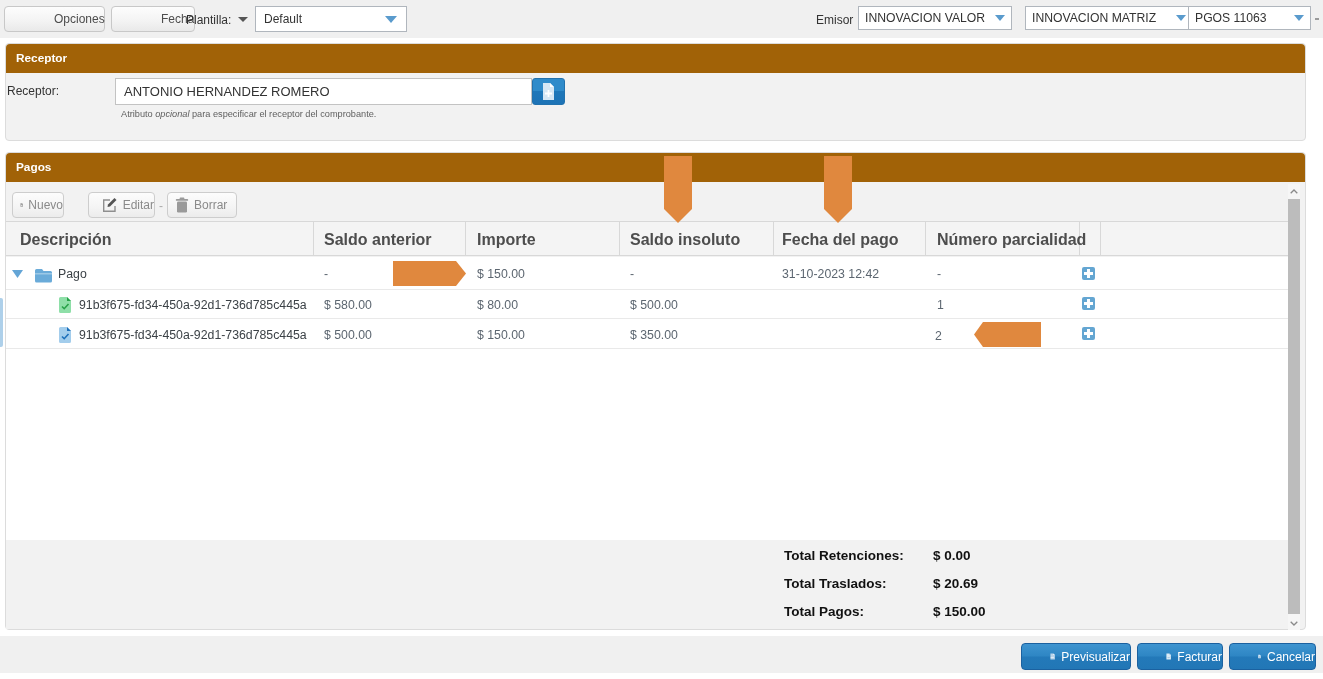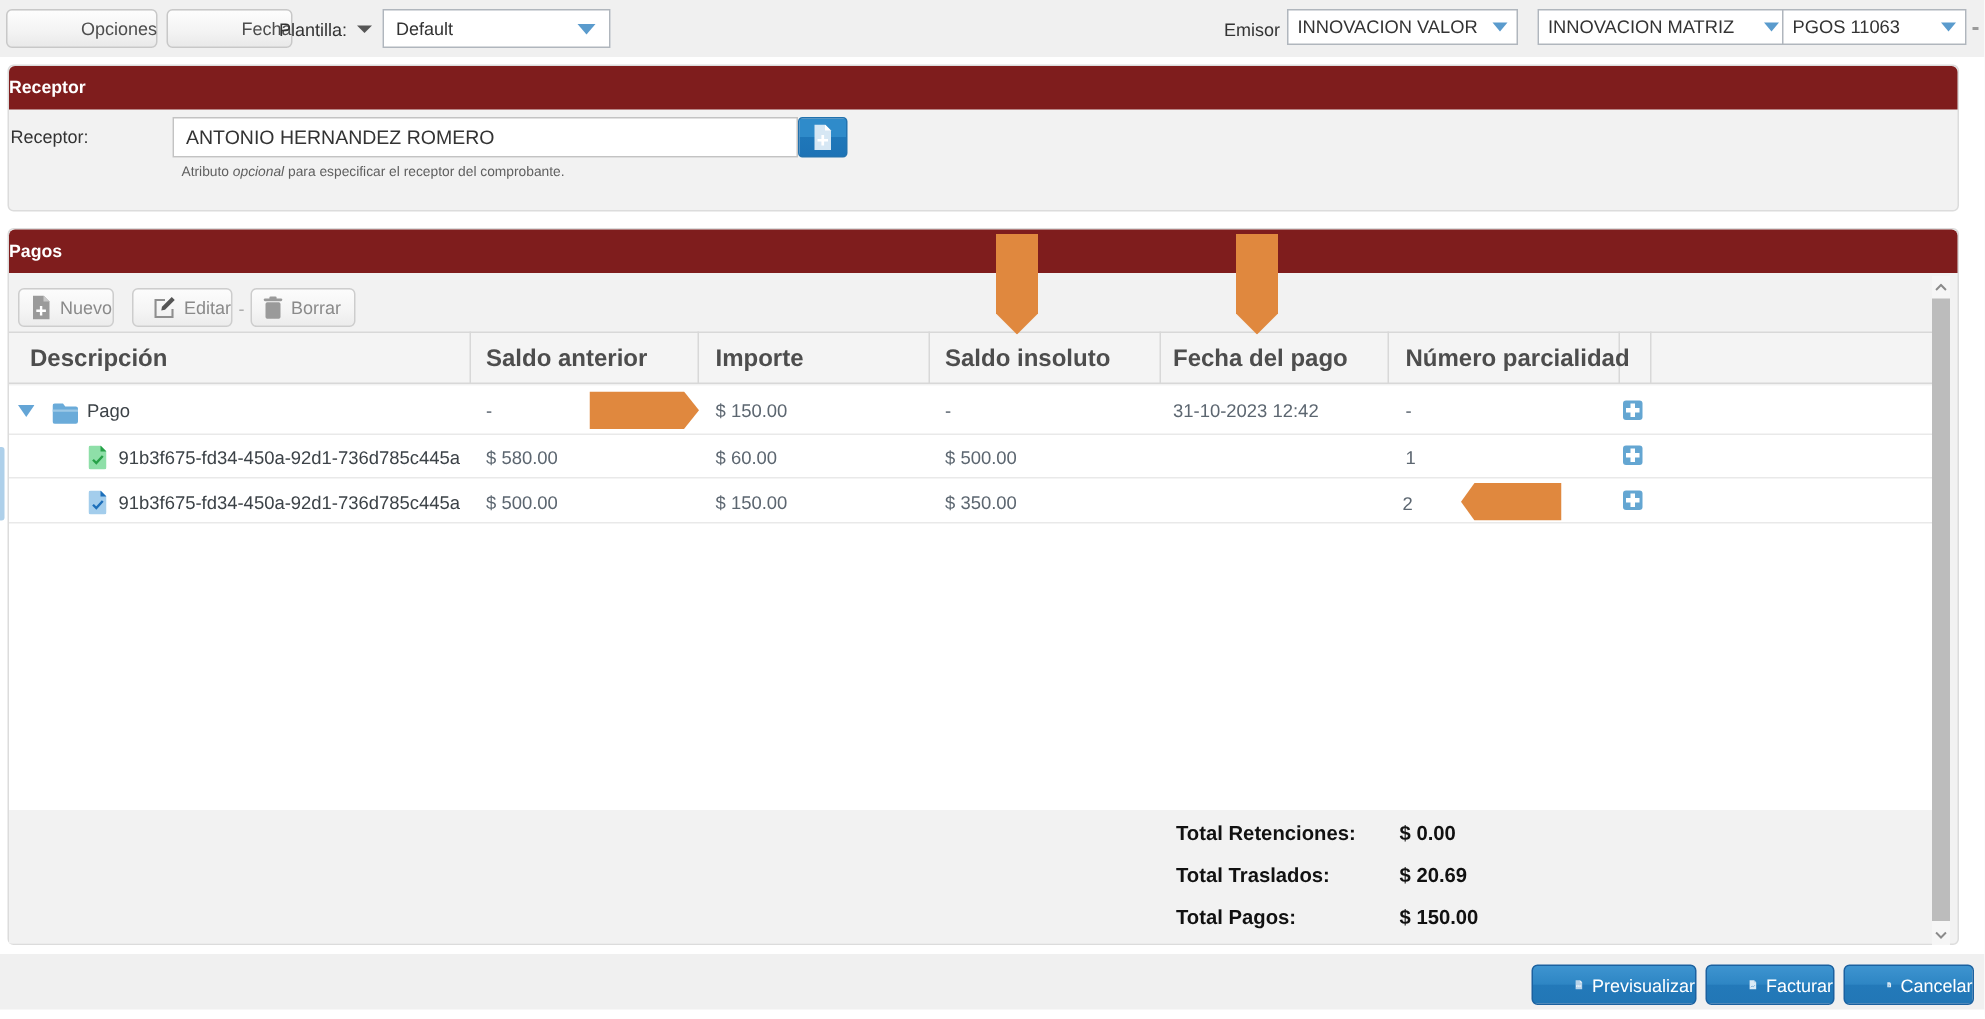--- a/index.html
+++ b/index.html
@@ -16,22 +16,22 @@
 .sel { position:absolute; background:#fff; border:1px solid #b0b6bd; color:#333;
   display:flex; align-items:center; padding-left:8px; font-size:12px; }
 .caret-blue { position:absolute; right:9px; top:50%; margin-top:-3px; width:0; height:0;
   border-left:6px solid transparent; border-right:6px solid transparent; border-top:7px solid #5a9bcd; }
 .lbl { position:absolute; color:#333; font-size:12px; }
 .sel.sm { font-size:12.2px; padding-left:6px; }
 .sel.sm .caret-blue { right:6px; border-left:5.5px solid transparent; border-right:5.5px solid transparent; border-top:6px solid #5a9bcd; }
 
 
 .panel { position:absolute; left:5px; width:1301px; }
-.phead { position:absolute; left:0; top:0; width:100%; height:29px; background:#7f1d1d;
-  border-radius:4px 4px 0 0; color:#fff; font-size:11.8px; font-weight:bold; line-height:29px; }
+.phead { position:absolute; left:0; top:0; width:100%; height:29px; background:#a16207;
+  border-radius:4px 4px 0 0; color:#fff; font-size:11.8px; font-weight:bold; line-height:29px; padding-left:10px; }
 #receptor { top:43px; height:98px; background:#f2f2f2; border-radius:4px; border:1px solid #dcdcdc; }
 #pagos { top:152px; height:478px; background:#f2f2f2; border-radius:4px; border:1px solid #dcdcdc; }
 
 
 #rec-label { left:7px; top:84px; }
 #rec-input { left:115px; top:78px; width:417px; height:27px; background:#fff; border:1px solid #c3c3c3;
   font-size:13px; color:#333; display:flex; align-items:center; padding-left:8px; }
 #rec-btn { left:532px; top:78px; width:33px; height:27px; border-radius:3px; border:1px solid #2272ae;
   background:linear-gradient(#2f8bca, #2f8bca 49%, #1f77b9 50%, #1d73b6); display:flex; align-items:center; justify-content:center; }
 #rec-help { left:121px; top:109px; font-size:9.2px; color:#5f5f5f; }
@@ -130,21 +130,21 @@
     <path fill="#fff" d="M8 0l4 4H8z"></path>
     <path fill="#fff" d="M5.6 7h1.8v2.6H10v1.8H7.4V14H5.6v-2.6H3V9.6h2.6z"></path>
   </svg>
 </div>
 <div class="abs" id="rec-help">Atributo <i>opcional</i> para especificar el receptor del comprobante.</div>
 
 <div id="pagos" class="panel">
     <div class="phead">Pagos</div>
   </div>
 
-<div class="gbtn" style="left:12px; top:192px; width:64px;">
+<div class="gbtn" style="left:12px; top:192px; width:52px;">
   <svg width="15" height="16" viewBox="0 0 15 16" style="margin:0 5px 0 7px;">
     <path fill="#9a9a9a" d="M2 0h7l4 4v12H2z"></path>
     <path fill="#c9c9c9" d="M9 0l4 4H9z"></path>
     <path fill="#fff" d="M6.6 7h1.6v2.4h2.4V11H8.2v2.4H6.6V11H4.2V9.4h2.4z"></path>
   </svg>
   Nuevo
 </div>
 <div class="gbtn" style="left:88px; top:192px; width:67px;justify-content:flex-end;">
   <svg width="16" height="16" viewBox="0 0 16 16" style="margin:0 5px 0 7px;">
     <path fill="none" stroke="#8f8f8f" stroke-width="1.4" d="M13 9v5.3H1.7V3H8"></path>
@@ -195,21 +195,21 @@
 <div class="plusbtn" style="top:267px;"></div>
 <div class="rowline" style="top:289px;"></div>
 
 <svg class="abs" style="left:59px; top:297px;" width="12" height="16" viewBox="0 0 12 16">
   <path fill="#8edfa8" d="M0 1.5A1.5 1.5 0 0 1 1.5 0H8l4 4v10.5a1.5 1.5 0 0 1-1.5 1.5h-9A1.5 1.5 0 0 1 0 14.5z"></path>
   <path fill="#27a148" d="M8 0l4 4H8z"></path>
   <path fill="none" stroke="#27a148" stroke-width="1.6" d="M3 9.5l2.2 2.2L9.5 7"></path>
 </svg>
 <div class="td dark" style="left:79px; top:298px;">91b3f675-fd34-450a-92d1-736d785c445a</div>
 <div class="td" style="left:324px; top:298px;">$ 580.00</div>
-<div class="td" style="left:477px; top:298px;">$ 60.00</div>
+<div class="td" style="left:477px; top:298px;">$ 80.00</div>
 <div class="td" style="left:630px; top:298px;">$ 500.00</div>
 <div class="td" style="left:937px; top:298px;">1</div>
 <div class="plusbtn" style="top:297px;"></div>
 <div class="rowline" style="top:318px;"></div>
 
 <svg class="abs" style="left:59px; top:327px;" width="12" height="16" viewBox="0 0 12 16">
   <path fill="#a3cdec" d="M0 1.5A1.5 1.5 0 0 1 1.5 0H8l4 4v10.5a1.5 1.5 0 0 1-1.5 1.5h-9A1.5 1.5 0 0 1 0 14.5z"></path>
   <path fill="#1d6fba" d="M8 0l4 4H8z"></path>
   <path fill="none" stroke="#1d6fba" stroke-width="1.6" d="M3 9.5l2.2 2.2L9.5 7"></path>
 </svg>

